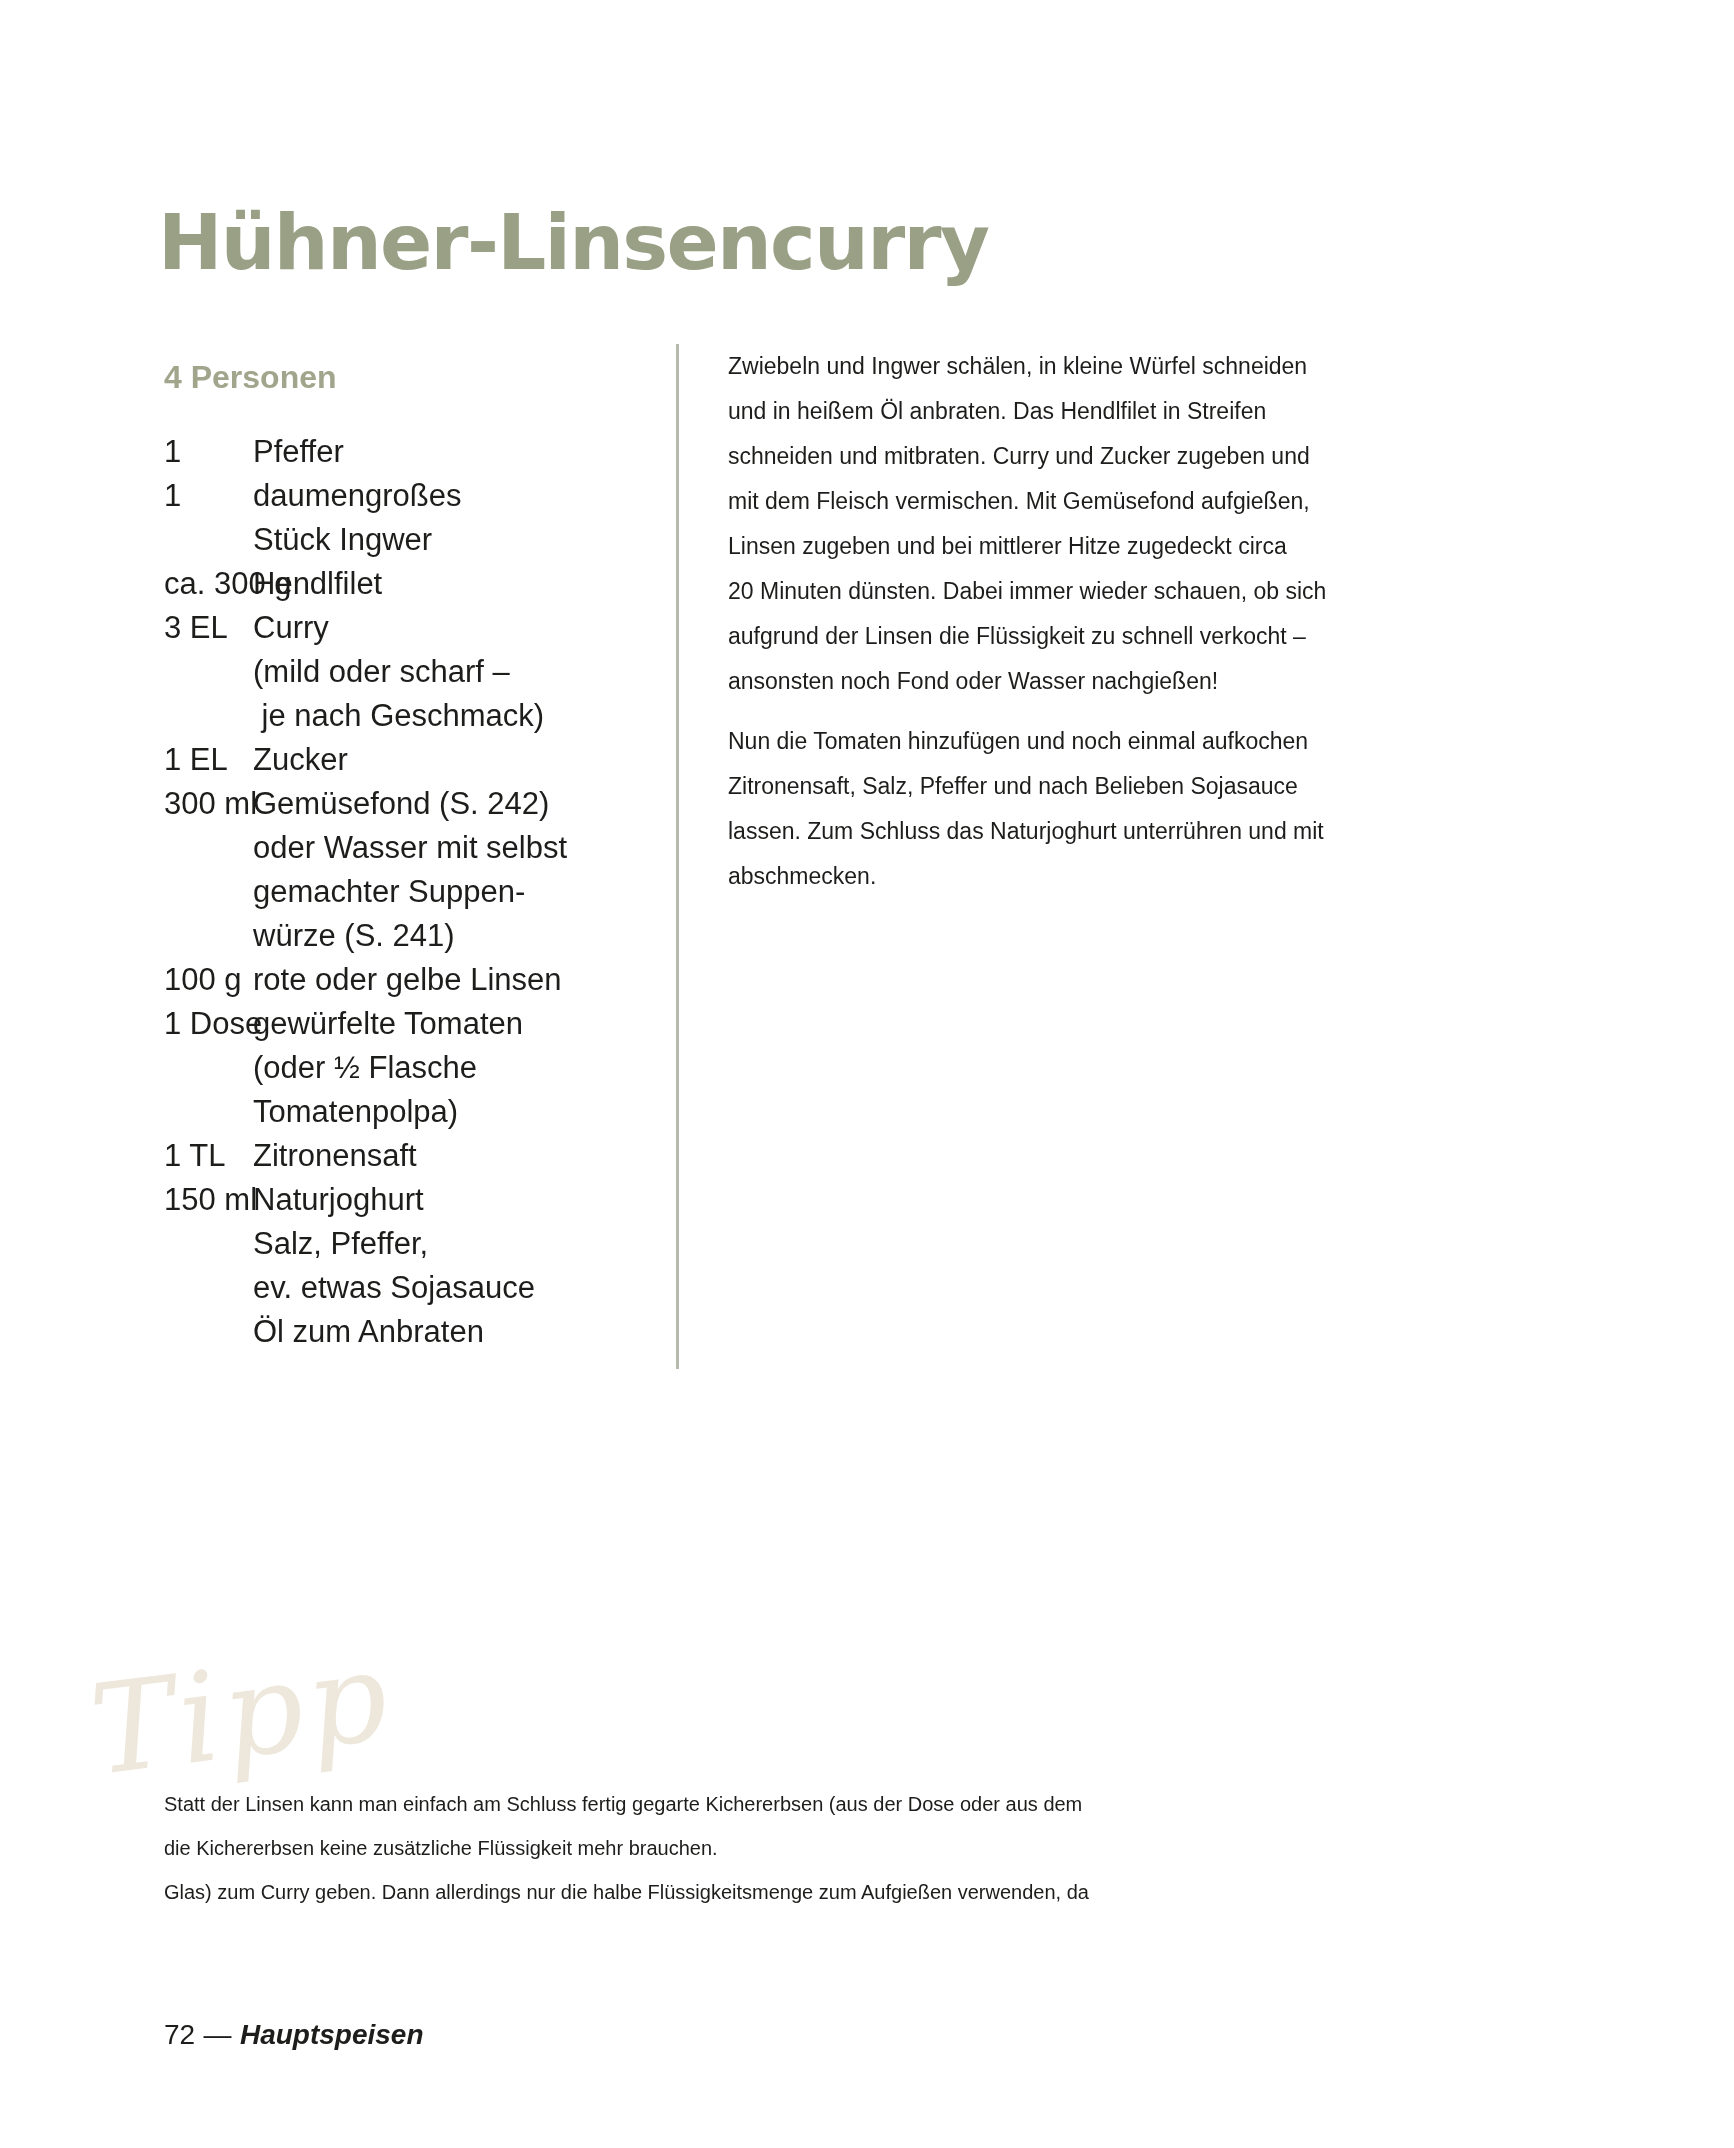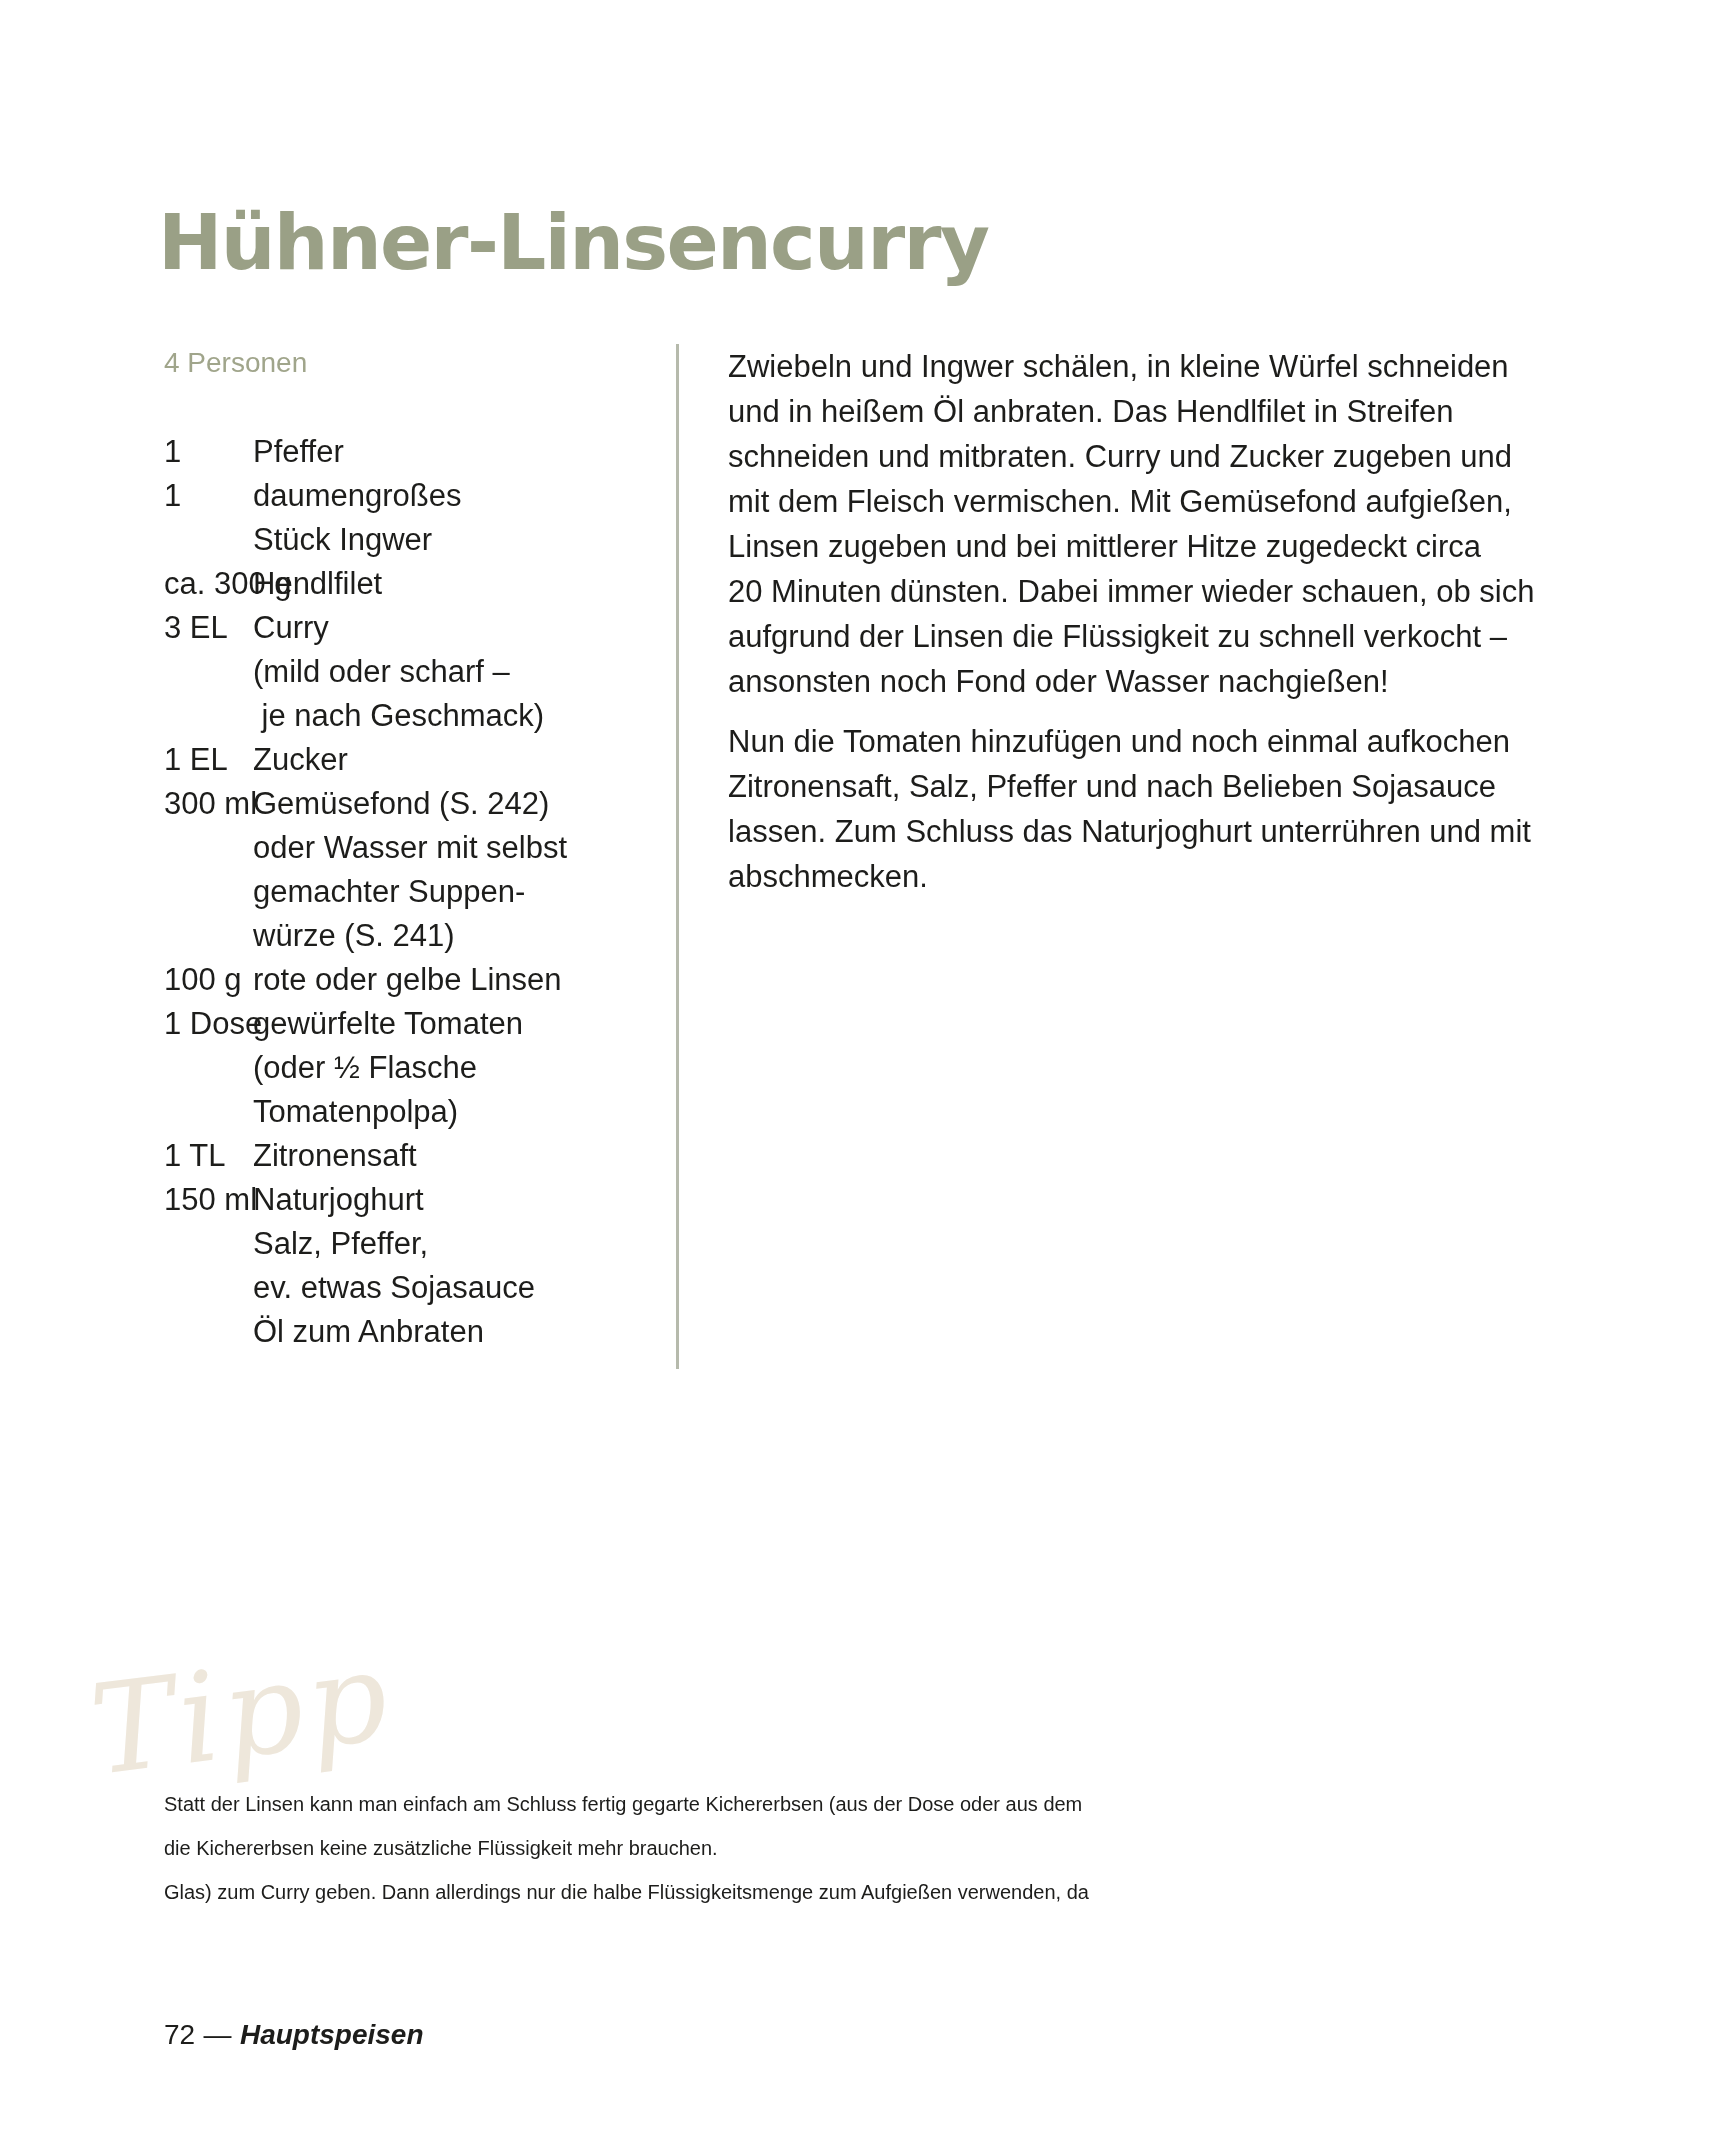--- a/index.html
+++ b/index.html
@@ -20,23 +20,23 @@
     font-weight: bold;
     font-size: 77px;
     line-height: 1.1;
     letter-spacing: -1.7px;
     color: #9aa086;
     white-space: nowrap;
   }
   .serves {
     position: absolute;
     left: 164px;
-    top: 347px;
-    font-size: 28px;
-    font-weight: normal;
+    top: 359px;
+    font-size: 32px;
+    font-weight: bold;
     color: #a0a58b;
     white-space: nowrap;
   }
   .ingredients {
     position: absolute;
     left: 164px;
     top: 430px;
     width: 487px;
   }
   .ing-row { display: flex; align-items: flex-start; }
@@ -61,21 +61,21 @@
     background: #b6baac;
   }
   .instructions {
     position: absolute;
     left: 728px;
     top: 344px;
     width: 957px;
   }
   .para { margin: 0 0 15px 0; }
   .i-line {
-    font-size: 31px;
+    font-size: 23px;
     line-height: 45px;
     white-space: nowrap;
   }
   .tip-script {
     position: absolute;
     left: 91px;
     top: 1651px;
     font-family: "DejaVu Serif", serif;
     font-style: italic;
     font-size: 124px;

